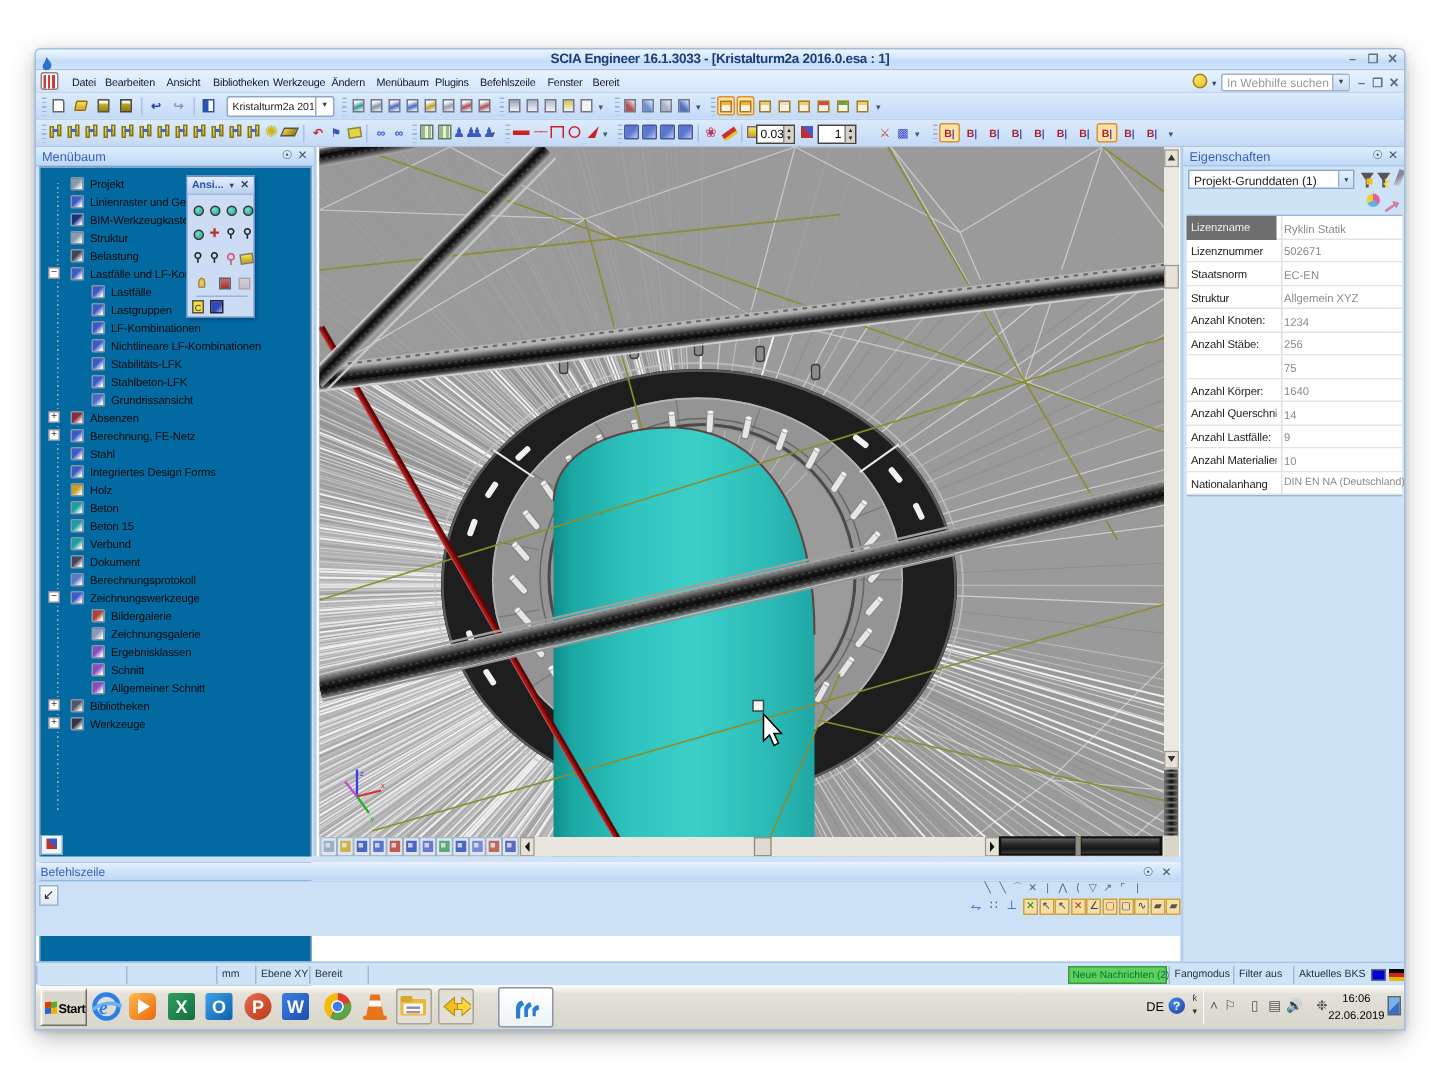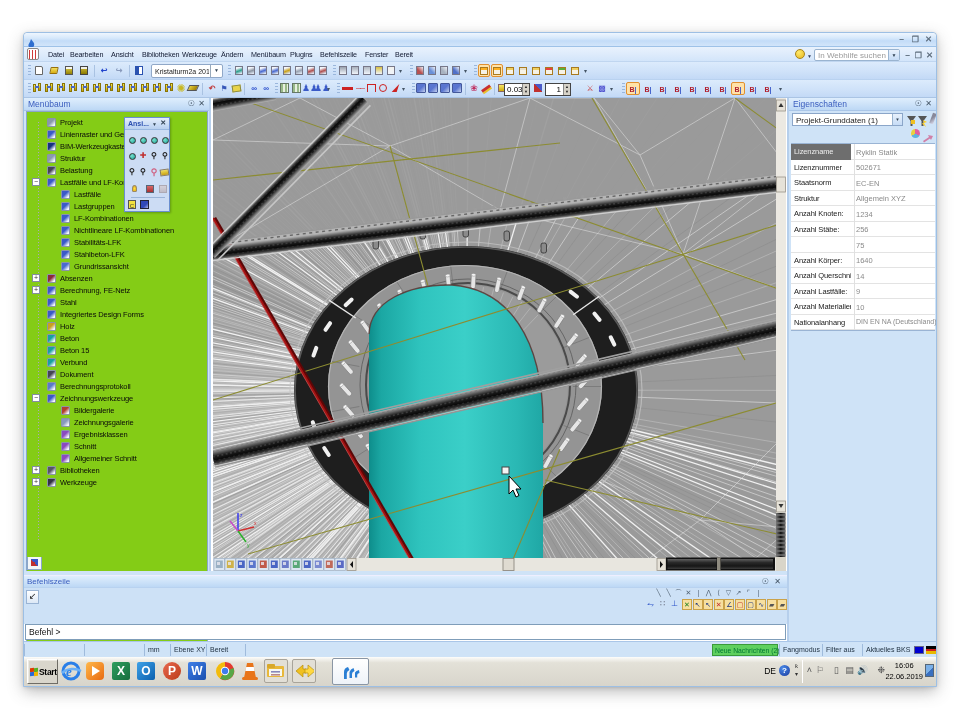--- a/index.html
+++ b/index.html
@@ -20,21 +20,21 @@
 #tb2{top:47px;border-bottom:1px solid #aac4e4}
 .grip{position:absolute;top:3px;width:3px;height:12px;background:repeating-linear-gradient(#9ab6dc 0 1px,transparent 1px 3px)}
 .ti{position:absolute;top:2px;width:12px;height:13px;border-radius:2px;font-size:8px;line-height:13px;text-align:center}
 .sep{position:absolute;top:3px;width:1px;height:12px;background:#a9c2e2}
 .chv{position:absolute;top:5px;font-size:6px;color:#456;}
 
 .phead{position:absolute;left:0;top:0;right:0;height:13px;background:linear-gradient(#dfeefd,#bdd8f5);
  font-size:8.5px;color:#3a5dbe;padding:1px 0 0 4px;border-bottom:1px solid #aac6e8}
 .pin{position:absolute;top:1px;font-size:8px;color:#456}
 #lpanel{left:0;top:65px;width:187px;height:473px;background:#cfe3f7;border-right:2px solid #b6cfec}
-#ltree{position:absolute;left:2px;top:13px;width:182px;height:570px;background:#84cc16;border:1px solid #8ba6c9;overflow:hidden}
+#ltree{position:absolute;left:2px;top:13px;width:182px;height:570px;background:#0369a1;border:1px solid #8ba6c9;overflow:hidden}
 .trow{position:absolute;left:0;font-size:7.5px;color:#0a0a0a;white-space:nowrap;letter-spacing:-0.1px}
 .ticon{position:absolute;width:9px;height:9px;border-radius:1px;border:0.5px solid #8a94a8}
 .texp{position:absolute;width:8px;height:8px;border:1px solid #848ea0;background:#fff;font-size:7px;line-height:6px;text-align:center;color:#333}
 #rpanel{left:763px;top:65px;width:149px;height:543px;background:#cfe3f7;border-left:2px solid #b6cfec}
 
 .grow{position:absolute;left:2px;width:144px;height:15.5px;background:#fff;border-bottom:1px solid #e3e3e3}
 .grow .l{position:absolute;left:3px;top:3px;font-size:8px;color:#222;white-space:nowrap;overflow:hidden;max-width:60px}
 .grow .v{position:absolute;left:65px;top:3.5px;font-size:7.5px;color:#8a8a8a;white-space:nowrap}
 .gsep{position:absolute;left:63px;top:0;width:1px;height:15.5px;background:#e0e0e0}
 
@@ -46,20 +46,21 @@
 .sseg{position:absolute;top:2px;height:12px;border-left:1px solid #9fbbdc;font-size:7px;color:#234;padding:2px 3px 0 3px;white-space:nowrap;overflow:hidden}
 
 #task{left:0;top:624px;width:912px;height:29px;background:linear-gradient(#fdfdfb,#e3e1d8 20%,#d8d5cb)}
 #startbtn{position:absolute;left:3px;top:2px;width:31px;height:25px;background:#d9d6cc;border:1px solid;border-color:#fff #6f6d66 #6f6d66 #fff;box-shadow:inset 1px 1px 0 #ece9e2;font-size:8.5px;font-weight:bold;color:#000;padding:7px 0 0 11px;letter-spacing:-0.3px}
 .qlico{position:absolute;top:3px;width:22px;height:22px;border-radius:3px;text-align:center}
 #clock{position:absolute;right:13px;top:3px;font-size:7.5px;color:#000;text-align:center;line-height:11px}
 .flag2{position:absolute;width:10px;height:8px}
 </style></head><body>
 <div id="mon">
     <div class="abs" id="title">
+      <div class="txt">SCIA Engineer 16.1.3033 - [Kristalturm2a 2016.0.esa : 1]</div>
       <div style="position:absolute;left:3px;top:2px;width:9px;height:10px"><svg width="9" height="10">
           <path d="M4,0 C6,3 8,4 7,7 C6,9.5 2,9.5 1.5,7 C1,5 3,4 4,0Z" fill="#2f6fd0"></path>
         </svg></div>
       <span class="winbtn" style="right:32px">–</span>
       <span class="winbtn" style="right:17px;font-size:8px">❐</span>
       <span class="winbtn" style="right:4px">✕</span>
     </div>
     <div class="abs" id="menu">
       <div style="position:absolute;left:3px;top:1px;width:12px;height:12px;background:#fff;border:1px solid #888;border-radius:2px">
         <div style="position:absolute;left:1px;top:1px;width:8px;height:9px;background:repeating-linear-gradient(90deg,#d03a3a 0 1.5px,#fff 1.5px 3px)"></div>
@@ -1445,21 +1446,20 @@
       <div style="position:absolute;left:668.6px;top:11px;width:10px;height:11px;background:#f6dfa0;border:1px solid #caa24a;font-size:7px;color:#203880;text-align:center;line-height:10px">↖</div>
       <div style="position:absolute;left:679.2px;top:11px;width:10px;height:11px;background:#f6dfa0;border:1px solid #caa24a;font-size:7px;color:#203880;text-align:center;line-height:10px">↖</div>
       <div style="position:absolute;left:689.8px;top:11px;width:10px;height:11px;background:#f6dfa0;border:1px solid #caa24a;font-size:7px;color:#c03030;text-align:center;line-height:10px">✕</div>
       <div style="position:absolute;left:700.4px;top:11px;width:10px;height:11px;background:#f6dfa0;border:1px solid #caa24a;font-size:7px;color:#203880;text-align:center;line-height:10px">∠</div>
       <div style="position:absolute;left:711.0px;top:11px;width:10px;height:11px;background:#f6dfa0;border:1px solid #caa24a;font-size:7px;color:#c03030;text-align:center;line-height:10px">▢</div>
       <div style="position:absolute;left:721.6px;top:11px;width:10px;height:11px;background:#f6dfa0;border:1px solid #caa24a;font-size:7px;color:#203880;text-align:center;line-height:10px">▢</div>
       <div style="position:absolute;left:732.2px;top:11px;width:10px;height:11px;background:#f6dfa0;border:1px solid #caa24a;font-size:7px;color:#203880;text-align:center;line-height:10px">∿</div>
       <div style="position:absolute;left:742.8px;top:11px;width:10px;height:11px;background:#f6dfa0;border:1px solid #caa24a;font-size:7px;color:#555;text-align:center;line-height:10px">▰</div>
       <div style="position:absolute;left:753.4px;top:11px;width:10px;height:11px;background:#f6dfa0;border:1px solid #caa24a;font-size:7px;color:#555;text-align:center;line-height:10px">▰</div>
     </div>
-    <div class="abs" id="cmdinput">Befehl &gt;</div>
     <div class="abs" id="status">
       <div class="sseg" style="left:0;width:60px"></div>
       <div class="sseg" style="left:60px;width:60px"></div>
       <div class="sseg" style="left:120px;width:26px">mm</div>
       <div class="sseg" style="left:146px;width:36px">Ebene XY</div>
       <div class="sseg" style="left:182px;width:40px;border-right:1px solid #9fbbdc">Bereit</div>
       <div style="position:absolute;left:688px;top:2px;width:66px;height:12px;background:#5fd05f;border:1px solid #3a9a3a;font-size:6.8px;color:#073;padding:1.5px 0 0 2px;white-space:nowrap">Neue Nachrichten (2)</div>
       <div class="sseg" style="left:755px;width:43px">Fangmodus</div>
       <div class="sseg" style="left:798px;width:40px">Filter aus</div>
       <div class="sseg" style="left:838px;width:50px;border-right:none;text-align:right">Aktuelles BKS</div>

